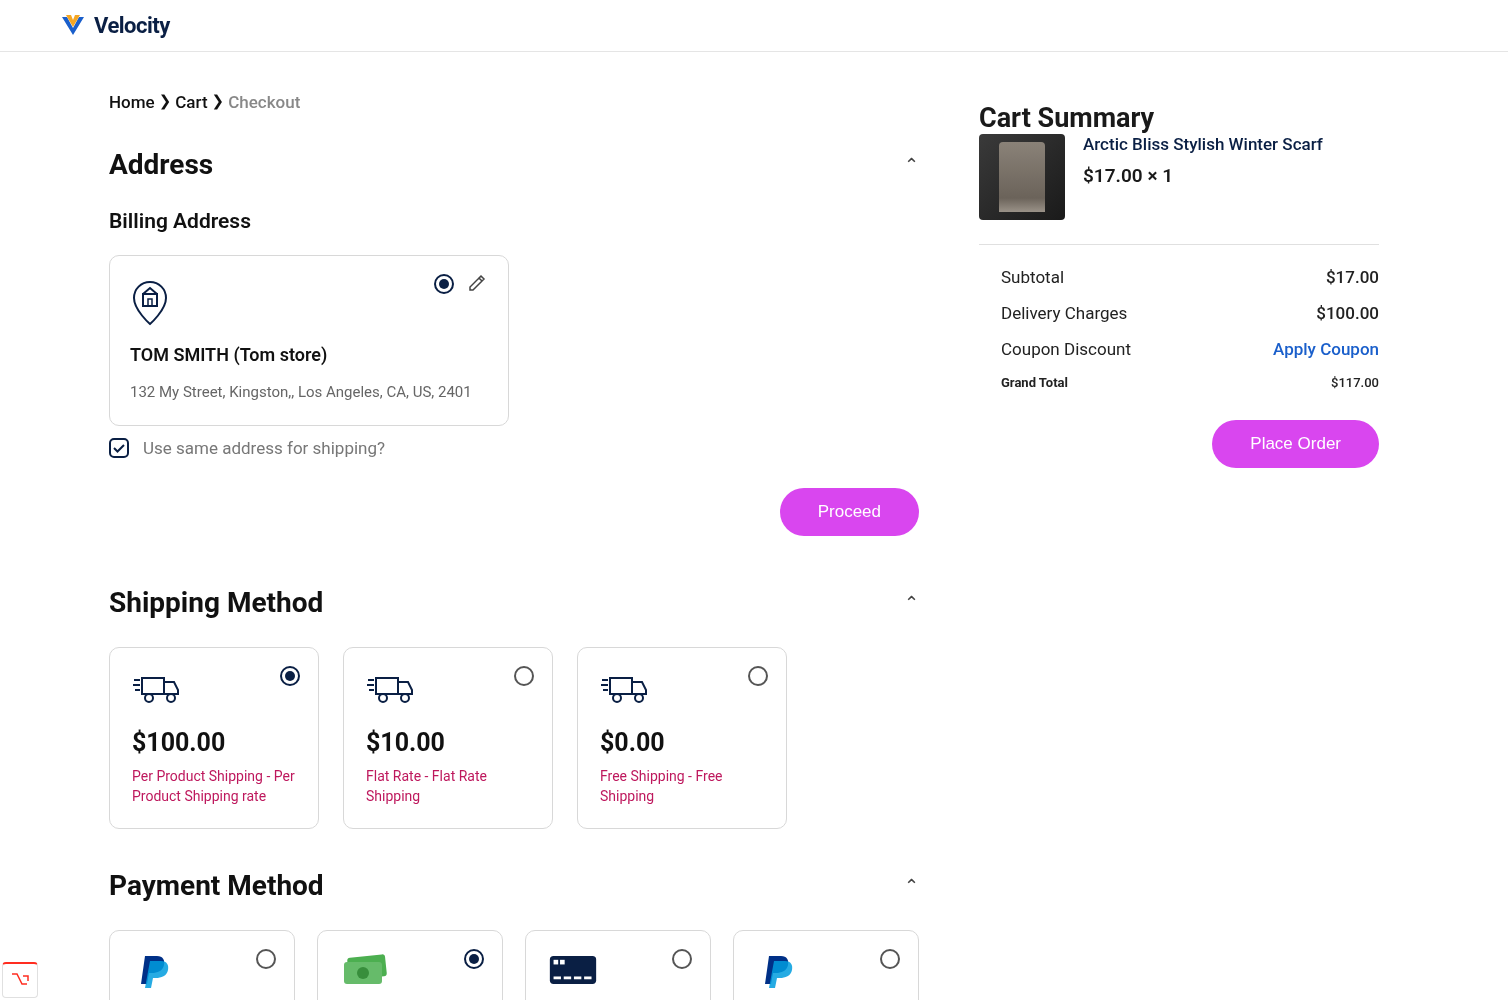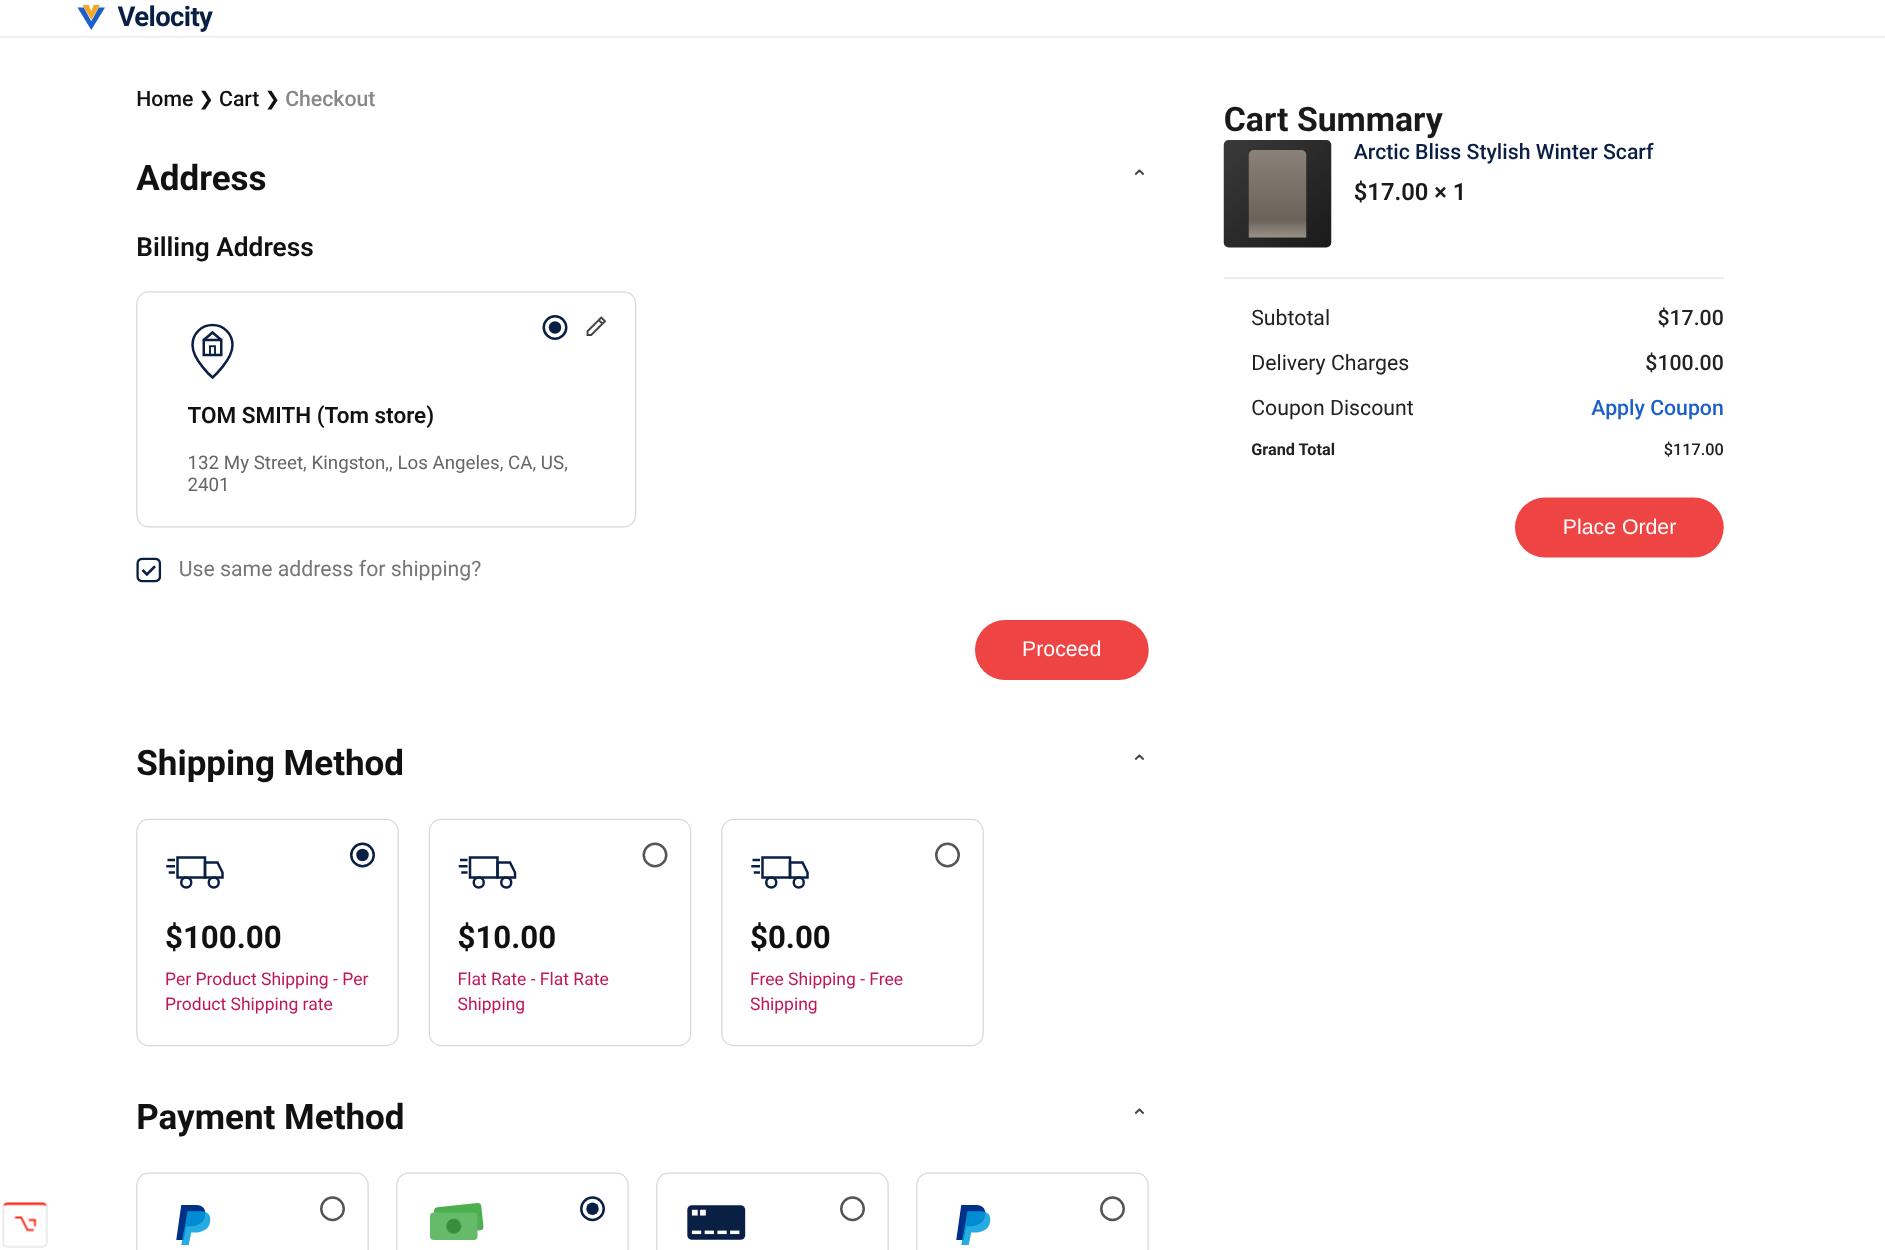--- a/index.html
+++ b/index.html
@@ -1,44 +1,44 @@
 <!DOCTYPE html>
 <html><head>
 <meta charset="utf-8">
 <style>
 * { margin: 0; padding: 0; box-sizing: border-box; }
 body { font-family: -apple-system, BlinkMacSystemFont, 'Segoe UI', Roboto, Arial, sans-serif; color: #1a1a1a; background: #fff; }
-.header { border-bottom: 1px solid #e5e5e5; padding: 2px 60px; }
+.header { border-bottom: 1px solid #e5e5e5; padding: 13px 60px; }
 .logo-wrap { display: flex; align-items: center; gap: 8px; }
 .logo-mark { width: 26px; height: 22px; }
 .logo-text { font-size: 22px; font-weight: 700; color: #0a1f44; letter-spacing: -0.5px; }
 .container { max-width: 1350px; margin: 0 auto; padding: 0 30px; display: flex; gap: 60px; }
 .main-col { flex: 1; padding-top: 40px; max-width: 810px; }
 .side-col { width: 400px; padding-top: 50px; }
 .breadcrumb { display: flex; align-items: flex-start; gap: 4px; margin-bottom: 36px; font-size: 17px; }
 .breadcrumb .crumb { color: #111; font-weight: 500; }
 .breadcrumb .crumb.muted { color: #888; }
 .breadcrumb .chev { color: #111; font-size: 15px; }
 .section-head { display: flex; justify-content: space-between; align-items: center; margin-bottom: 28px; }
 .section-title { font-size: 28px; font-weight: 700; color: #111; }
 .collapse-icon { color: #444; font-size: 18px; }
 .sub-title { font-size: 21px; font-weight: 600; margin-bottom: 22px; color: #111; }
-.address-card { border: 1px solid #d8d8d8; border-radius: 10px; padding: 24px 40px; width: 400px; position: relative; margin-bottom: 24px; }
+.address-card { border: 1px solid #d8d8d8; border-radius: 10px; padding: 24px 20px; width: 400px; position: relative; margin-bottom: 12px; }
 .address-card-top { display: flex; justify-content: flex-end; gap: 14px; position: absolute; top: 18px; right: 22px; }
 .radio-sel { width: 20px; height: 20px; border: 2px solid #0a1f44; border-radius: 50%; display: flex; align-items: center; justify-content: center; }
 .radio-sel.on::after { content: ''; width: 10px; height: 10px; background: #0a1f44; border-radius: 50%; }
 .edit-ic { width: 18px; height: 18px; color: #444; }
 .loc-icon { width: 40px; height: 46px; margin-bottom: 14px; }
 .addr-name { font-size: 18px; font-weight: 600; color: #111; margin-bottom: 18px; }
 .addr-line { font-size: 15px; color: #666; }
 .same-addr { display: flex; align-items: flex-end; gap: 14px; margin-top: 8px; margin-bottom: 30px; }
 .checkbox-ic { width: 20px; height: 20px; }
 .same-addr-text { color: #777; font-size: 17px; }
 .proceed-row { display: flex; justify-content: flex-end; margin-bottom: 50px; }
-.btn-primary { background: #ef4444; color: #fff; border: none; padding: 14px 38px; border-radius: 24px; font-size: 17px; font-weight: 500; cursor: pointer; text-align: center; }
+.btn-primary { background: #d946ef; color: #fff; border: none; padding: 14px 38px; border-radius: 24px; font-size: 17px; font-weight: 500; cursor: pointer; text-align: center; }
 .option-grid { display: flex; gap: 24px; margin-bottom: 40px; }
 .option-card { border: 1px solid #d8d8d8; border-radius: 10px; padding: 22px; width: 210px; position: relative; }
 .option-radio { position: absolute; top: 18px; right: 18px; width: 20px; height: 20px; border: 2px solid #555; border-radius: 50%; display: flex; align-items: center; justify-content: center; }
 .option-radio.on { border-color: #0a1f44; }
 .option-radio.on::after { content: ''; width: 10px; height: 10px; background: #0a1f44; border-radius: 50%; }
 .ship-icon { width: 50px; height: 36px; margin-bottom: 18px; }
 .option-price { font-size: 25px; font-weight: 700; color: #111; margin-bottom: 10px; }
 .option-desc { font-size: 14px; color: #be185d; line-height: 1.4; }
 .pay-grid { display: flex; gap: 22px; }
 .pay-card { border: 1px solid #d8d8d8; border-radius: 10px; padding: 20px 22px; width: 190px; height: 80px; position: relative; display: flex; align-items: center; }

